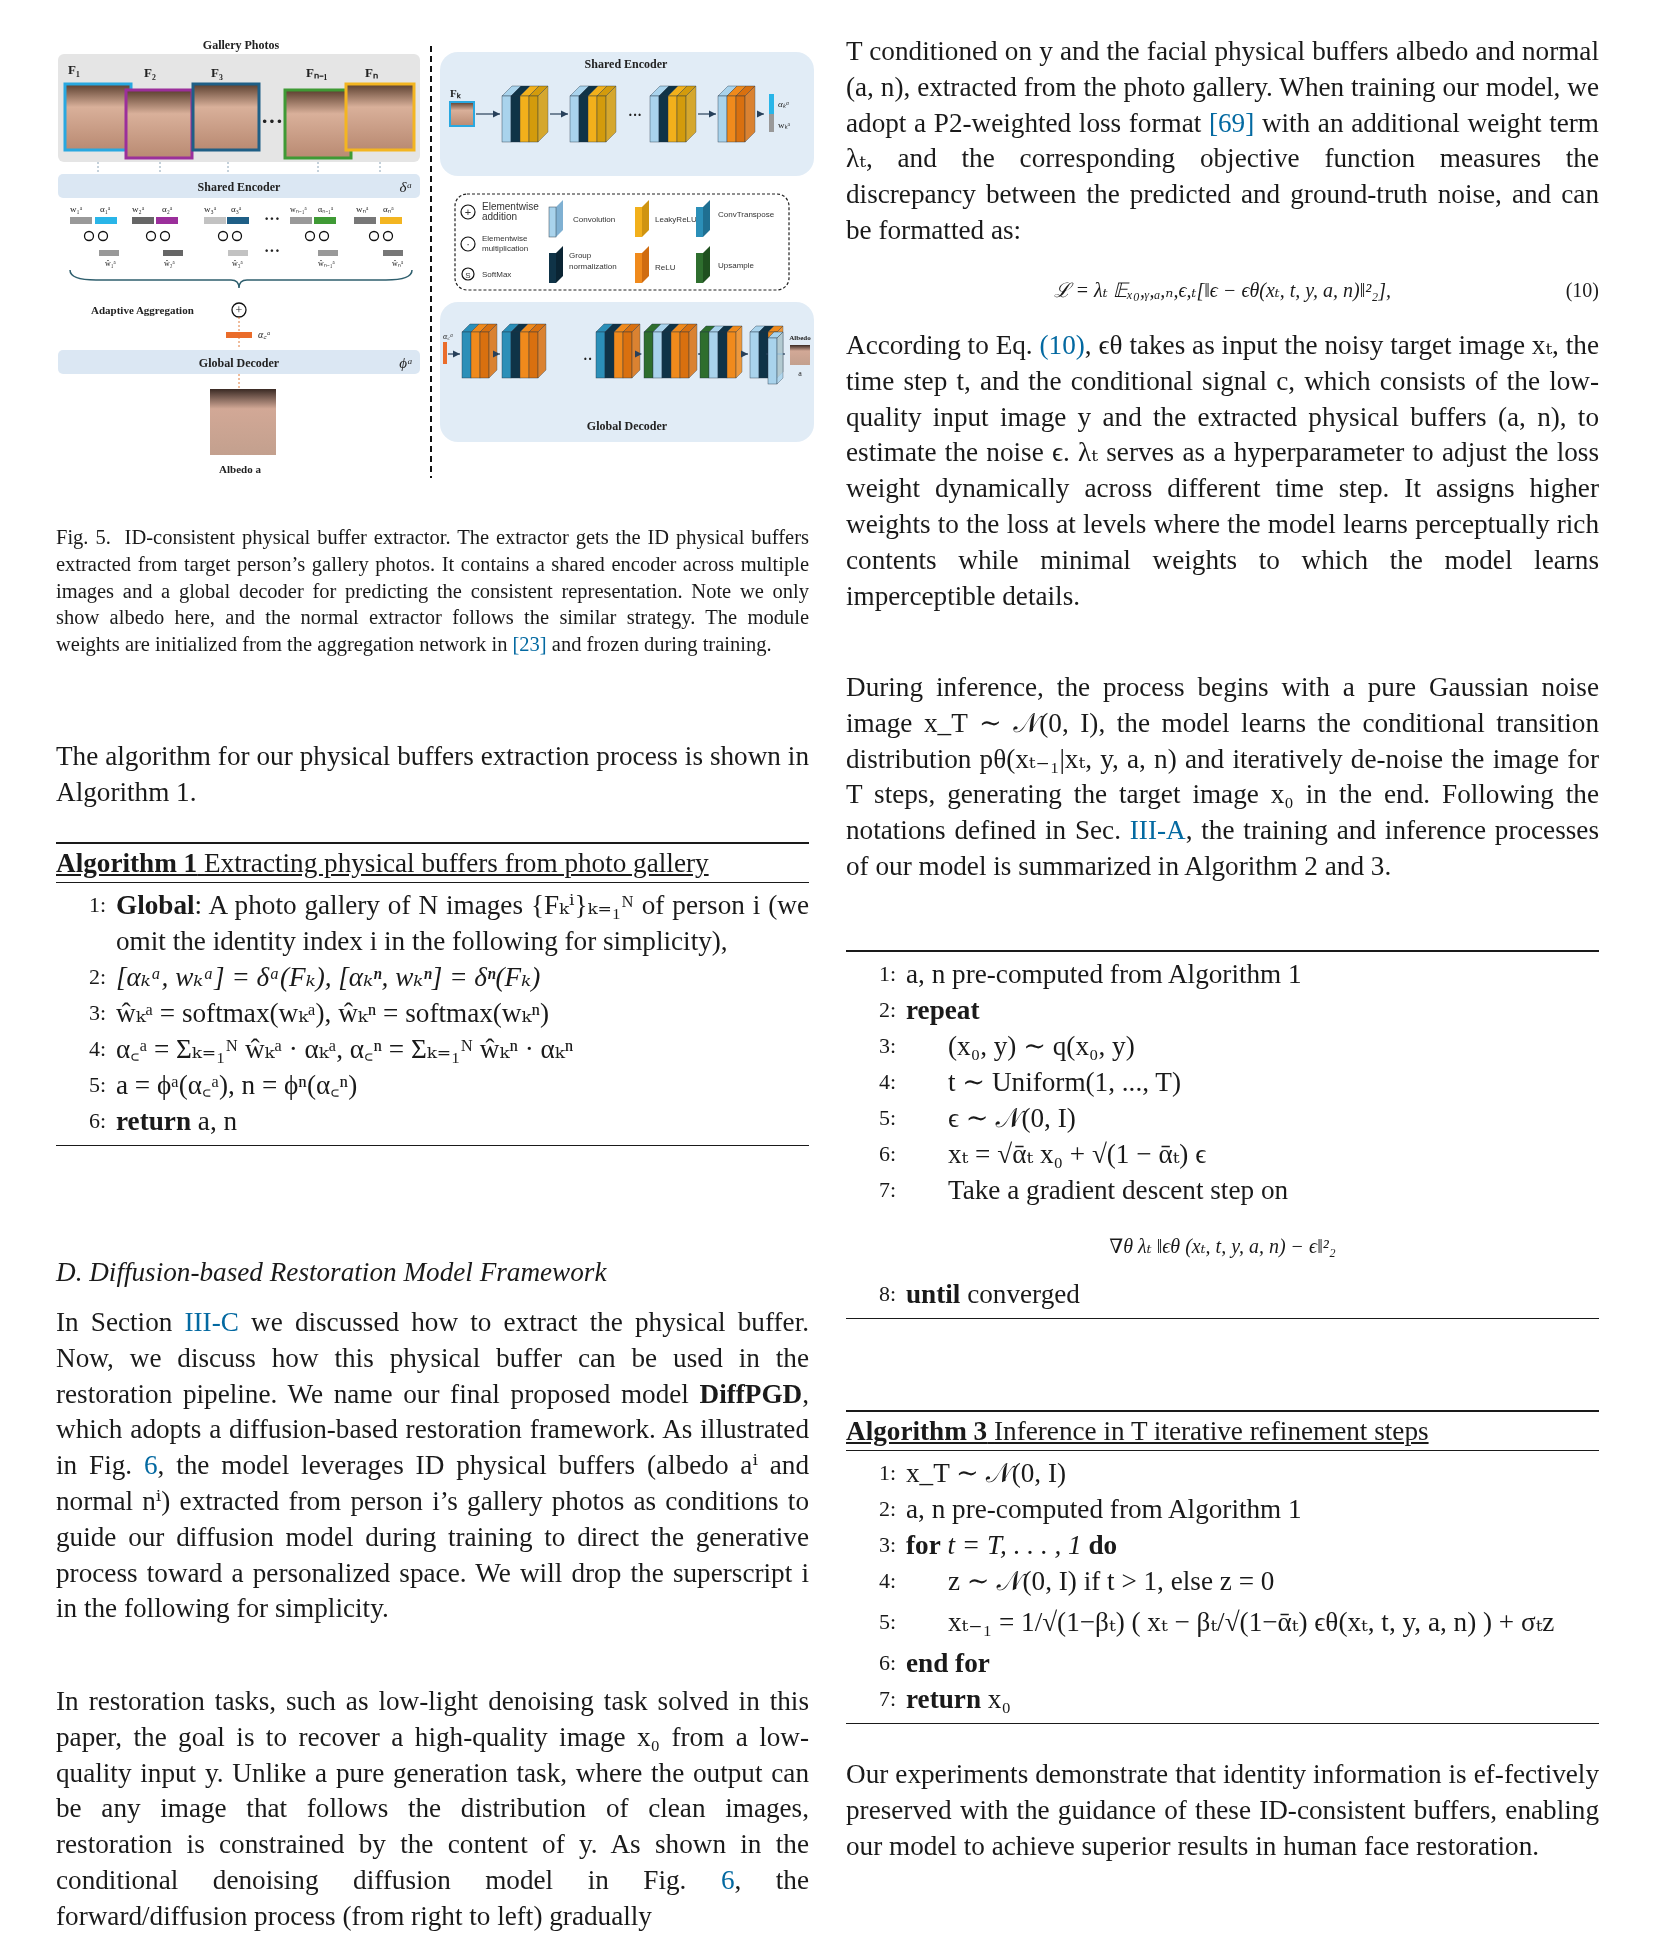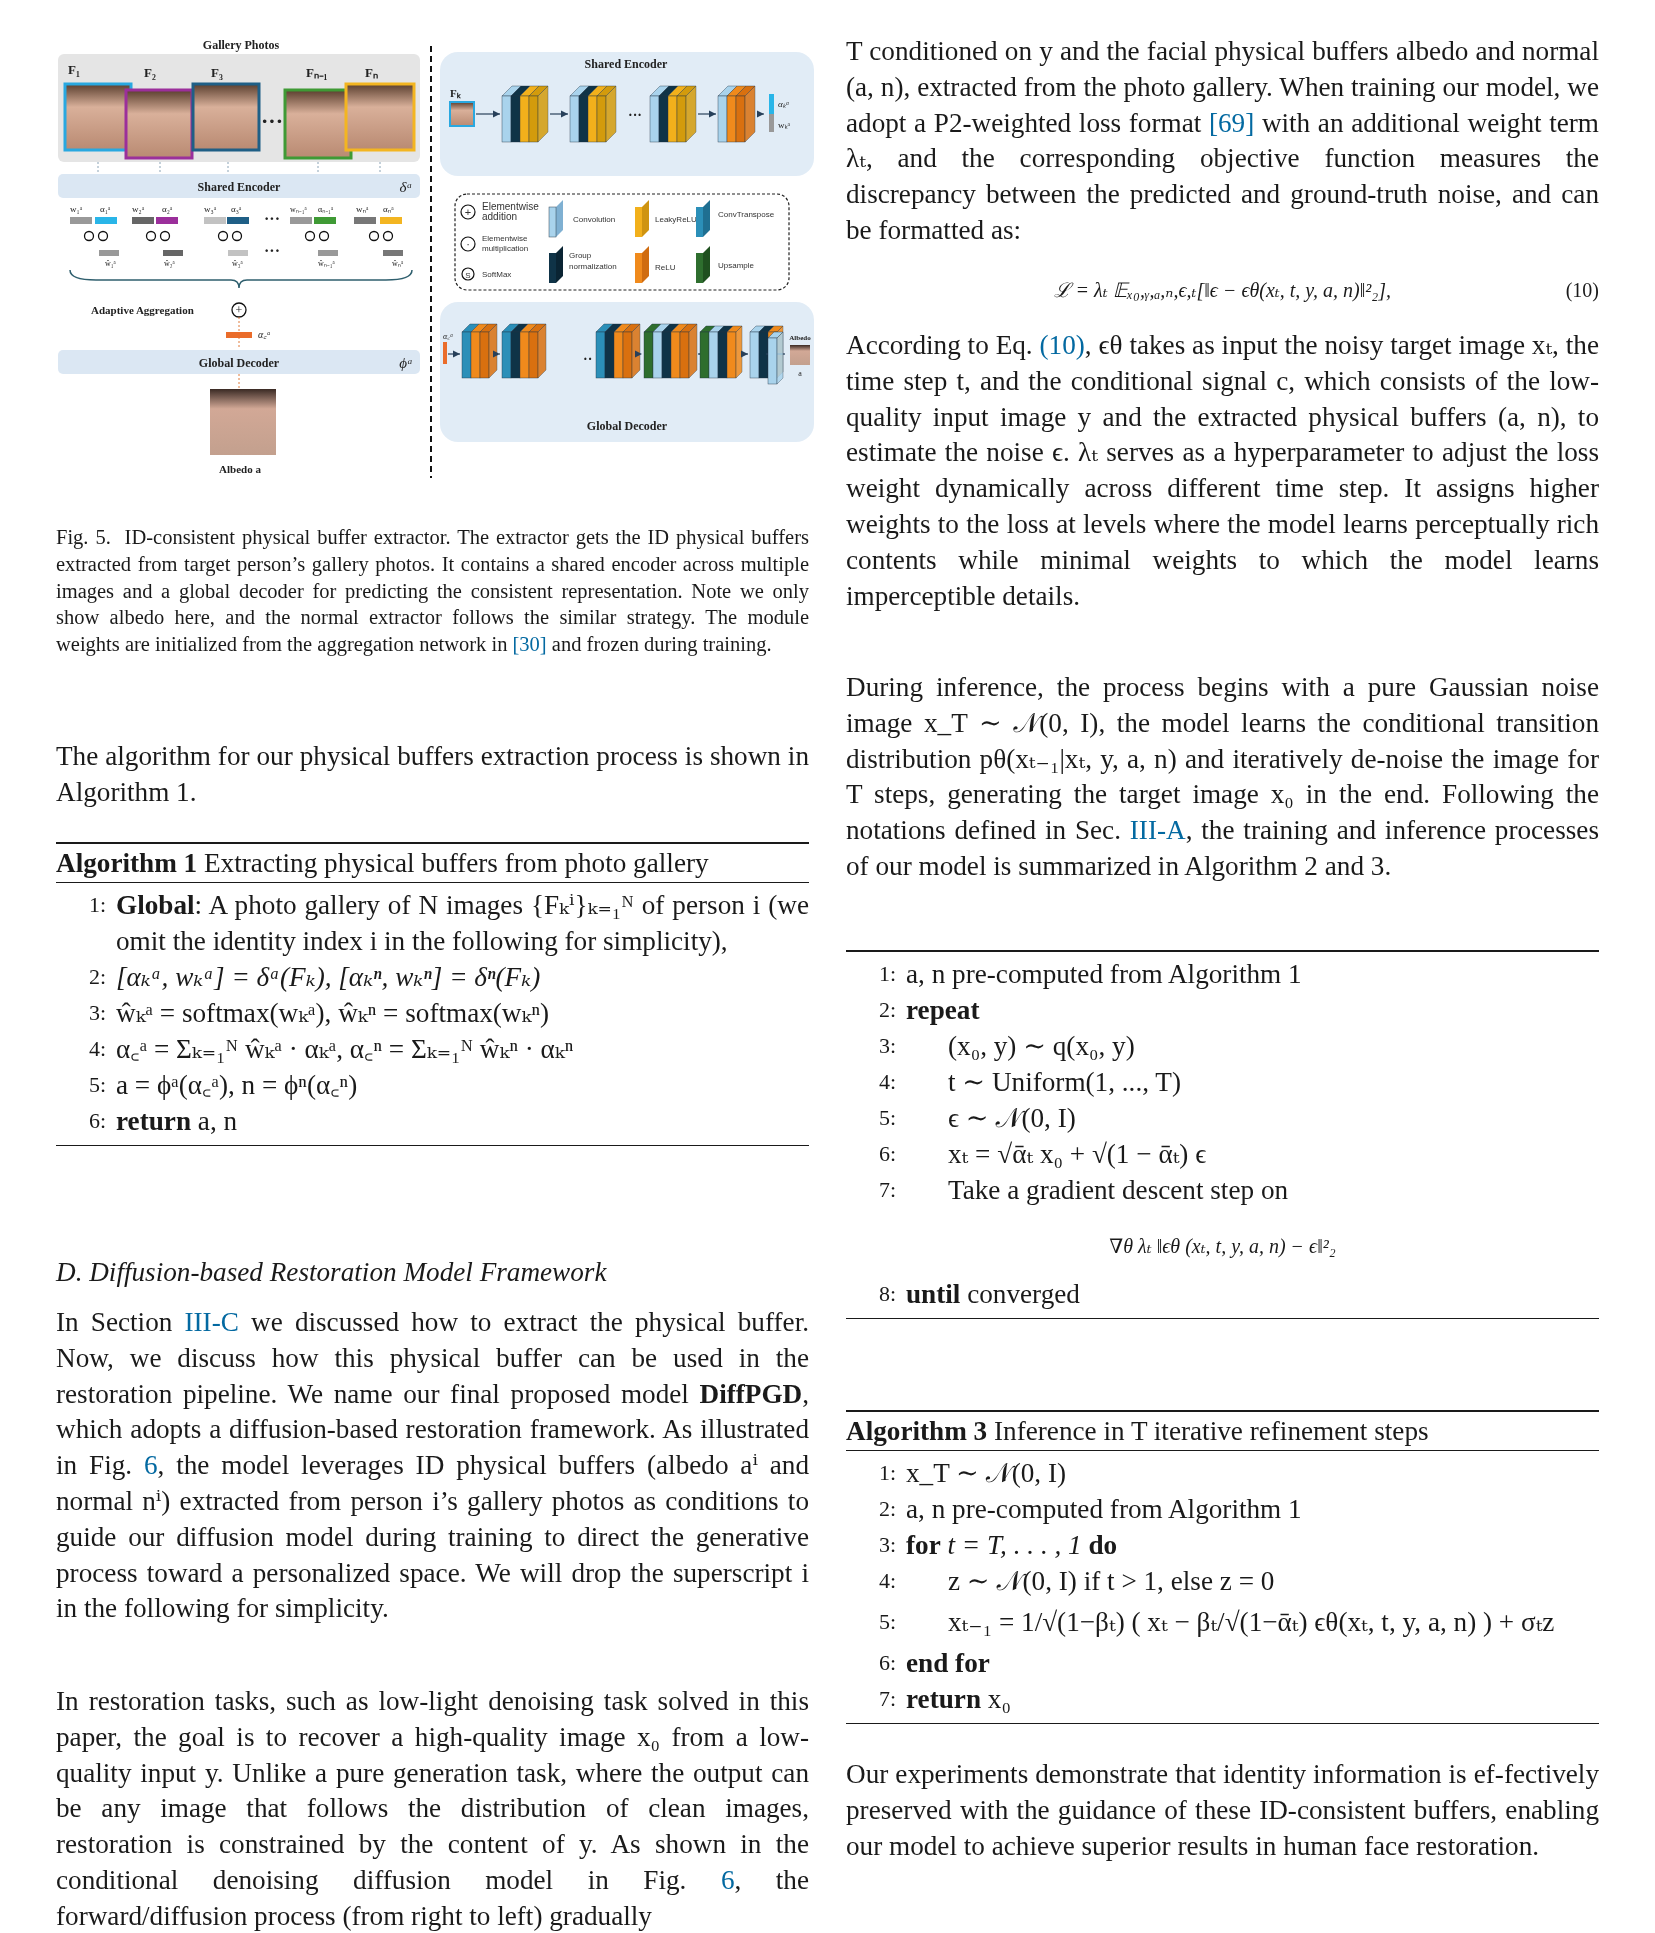--- a/index.html
+++ b/index.html
@@ -7,21 +7,21 @@
          font-family: "Liberation Serif", "DejaVu Serif", serif; color: #1a1a1a; }
   .col { position: absolute; top: 0; }
   #left { left: 56px; width: 753px; }
   #right { left: 846px; width: 753px; }
   .para { font-size: 27.2px; line-height: 35.8px; text-align: justify; margin: 0; hyphens: auto; }
   .link { color: #0369a1; }
   .caption { font-size: 20.5px; line-height: 26.8px; text-align: justify; margin: 0; }
   .b { font-weight: bold; }
   .i { font-style: italic; }
   .algo { border-top: 2px solid #1a1a1a; border-bottom: 1.5px solid #1a1a1a; }
-  .algo-title { font-size: 27.2px; line-height: 38px; border-bottom: 1.5px solid #1a1a1a; padding: 0; }
+  .algo-title { font-size: 27.2px; line-height: 38px; border-bottom: 1.5px solid #1a1a1a; padding: 0; text-decoration: underline; }
   .algo-body { padding: 4px 0 6px 0; }
   .aline { font-size: 27.2px; line-height: 36px; display: flex; }
   .ln { width: 50px; text-align: right; padding-right: 10px; font-size: 22px; flex: 0 0 auto; }
   .lt { flex: 1; text-align: justify; }
   .ind { padding-left: 42px; }
   .section-head { font-size: 27.2px; font-style: italic; margin: 0; }
   .eq { position: relative; font-size: 20px; line-height: 40px; text-align: center; }
   .eq-num { position: absolute; right: 0; top: 0; }
   
   #figure { position: absolute; left: 56px; top: 32px; width: 760px; height: 450px; }
@@ -340,21 +340,21 @@
   <rect x="734" y="313" width="20" height="20" fill="url(#albedoface)"></rect>
   <text class="fig-text" x="744" y="308" font-size="7" font-weight="bold" text-anchor="middle">Albedo</text>
   <text class="fig-text" x="744" y="344" font-size="8" text-anchor="middle">a</text>
   <text class="fig-text" x="571" y="398" font-size="12" font-weight="bold" text-anchor="middle">Global Decoder</text>
 </svg>
 </div>
 
 <div class="col" id="left">
   <p class="caption" style="position:absolute; top:524px; width:753px;">
     <span>Fig. 5.</span>&nbsp;&nbsp;<span>ID-consistent physical buffer extractor. The extractor gets the ID physical buffers extracted from target person’s gallery photos. It contains a shared encoder across multiple images and a global decoder for predicting the consistent representation. Note we only show albedo here, and the normal extractor follows the similar strategy. The module weights are initialized from the aggregation network in</span>
-    <span class="link">[30]</span>
+    <span class="link">[23]</span>
     <span>and frozen during training.</span>
   </p>
 
   <p class="para" style="position:absolute; top:739px; width:753px;">The algorithm for our physical buffers extraction process is shown in Algorithm 1.</p>
 
   <div class="algo" style="position:absolute; top:842px; width:753px;">
     <div class="algo-title">
       <span class="b">Algorithm 1</span>
       <span>Extracting physical buffers from photo gallery</span>
     </div>

